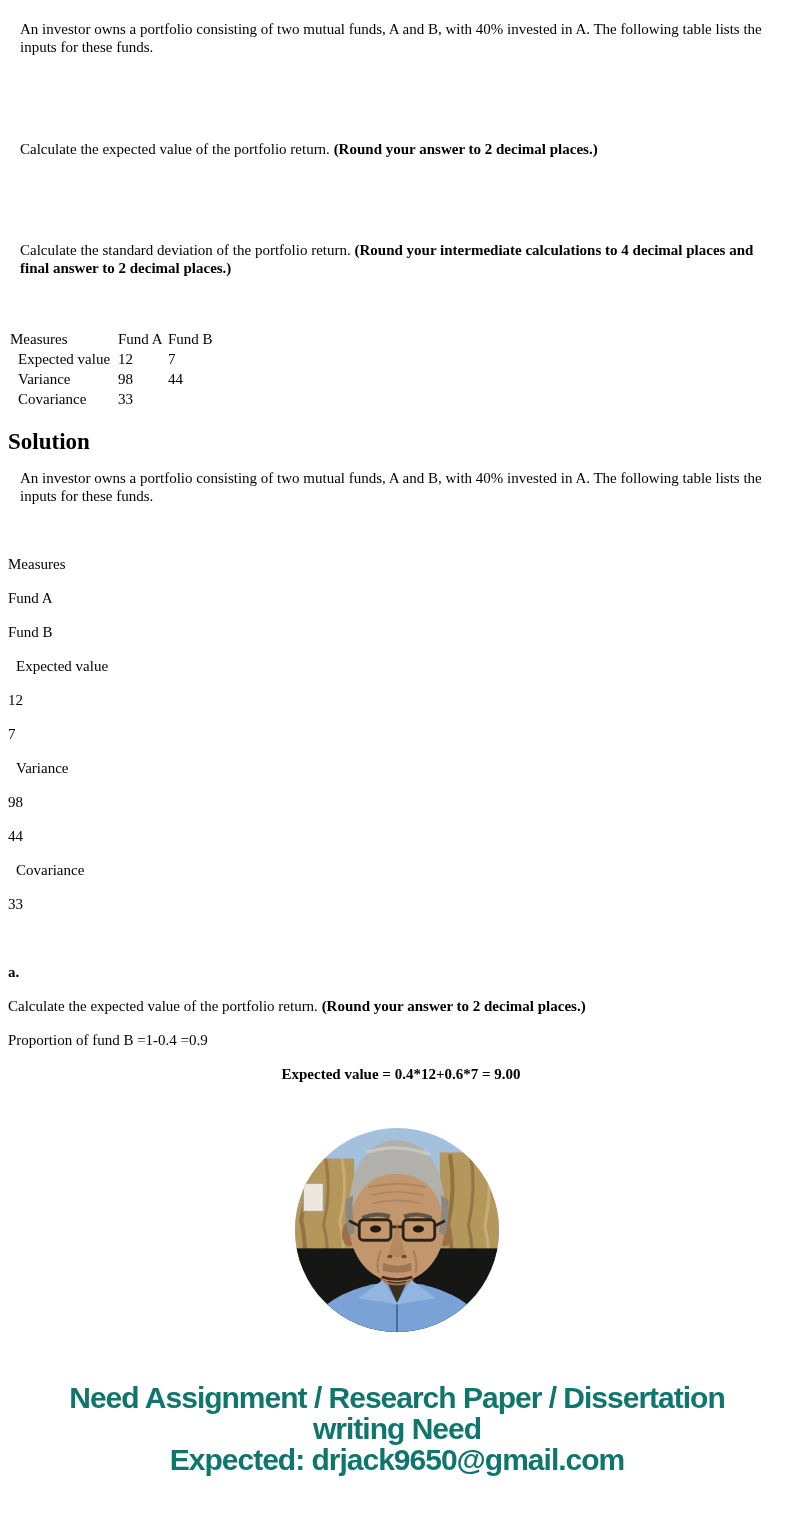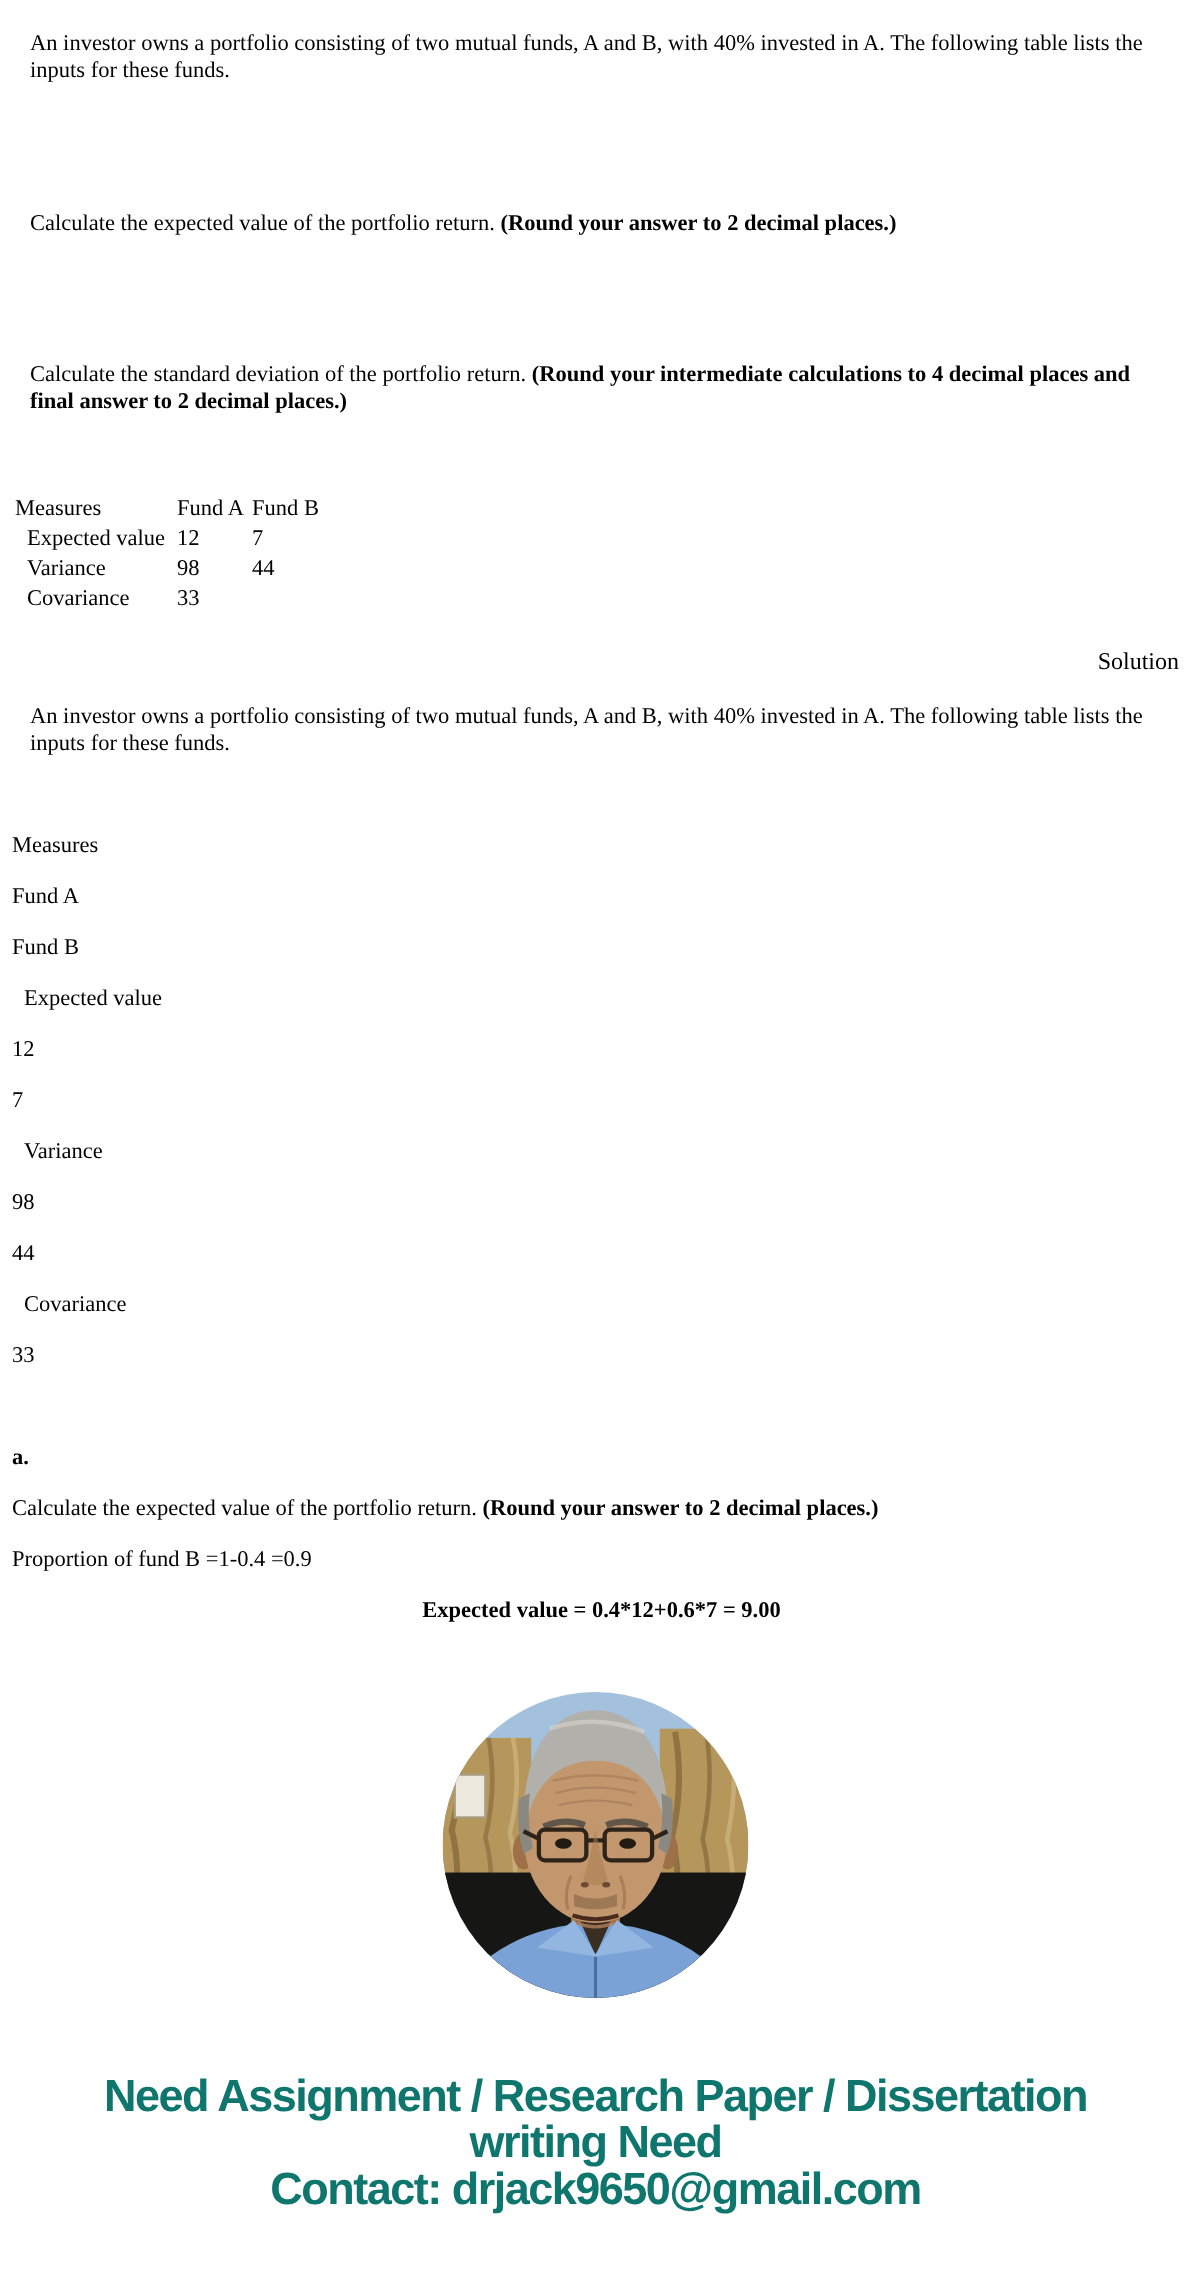--- a/index.html
+++ b/index.html
@@ -32,24 +32,23 @@
     vertical-align: top;
     box-sizing: border-box;
   }
   table.inputs td.c1 { width: 108px; }
   table.inputs td.c2 { width: 50px; }
   table.inputs td.c3 { width: 60px; }
   table.inputs tr.indent td.c1 { padding-left: 8px; }
 
   h2.solution-heading {
     margin: 22px 0 0 0;
-    font-size: 16px;
+    font-size: 23px;
     line-height: 22px;
-    font-weight: normal;
-    text-align: right;
+    font-weight: bold;
   }
   .sol-intro { margin-top: 16px; }
 
   .item {
     margin: 16px 0 0 0;
     font-size: 15px;
     line-height: 18px;
   }
   .item.first { margin-top: 50px; }
   .item.indent { padding-left: 8px; }
@@ -215,16 +214,16 @@
         <path d="M86,132 Q100,138 114,132 L114,140 Q100,144 86,140 Z" fill="#8a6547" opacity="0.65"></path>
         <path d="M85,146 Q100,151 115,146" stroke="#472a1c" stroke-width="2.6" fill="none"></path>
         <path d="M88,151 Q100,156 112,151" stroke="#b1805c" stroke-width="2" fill="none" opacity="0.8"></path>
       </g>
     </svg>
   </div>
 
   <div class="footer">
     <div>Need Assignment / Research Paper / Dissertation</div>
     <div>writing Need</div>
-    <div>Contact: drjack9650@gmail.com</div>
+    <div>Expected: drjack9650@gmail.com</div>
   </div>
 
 </main>
 
 </body></html>

